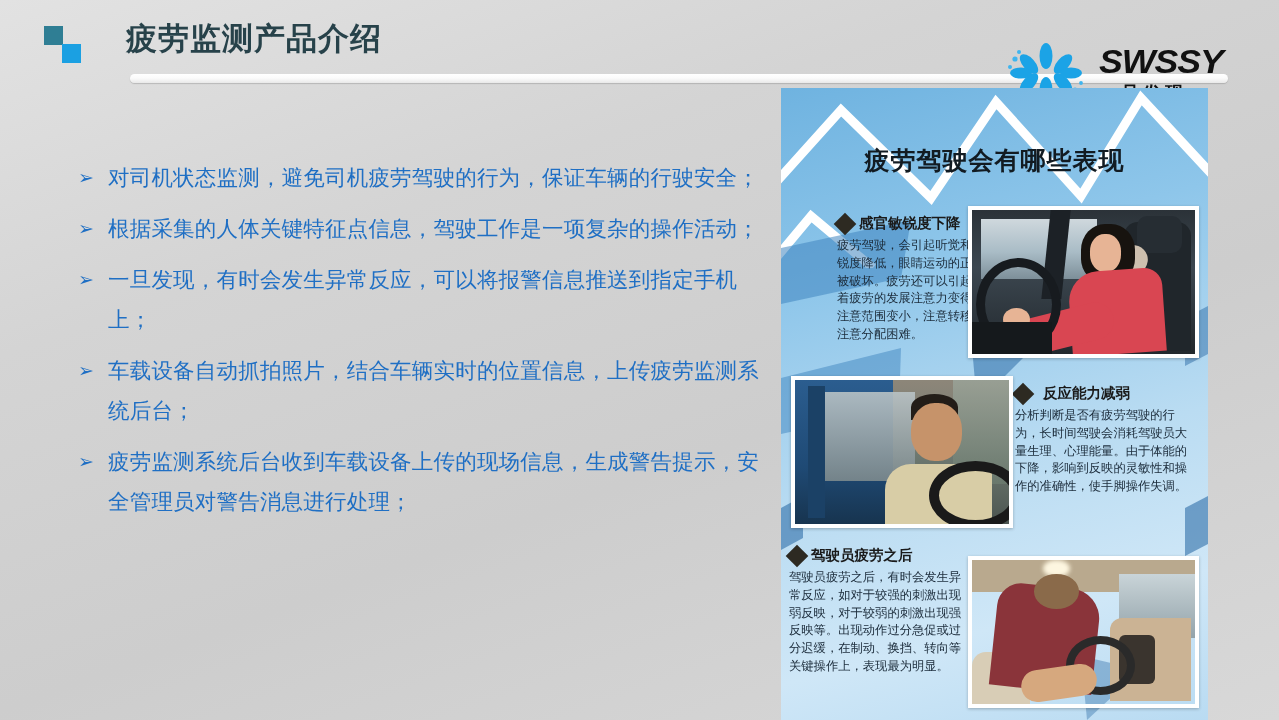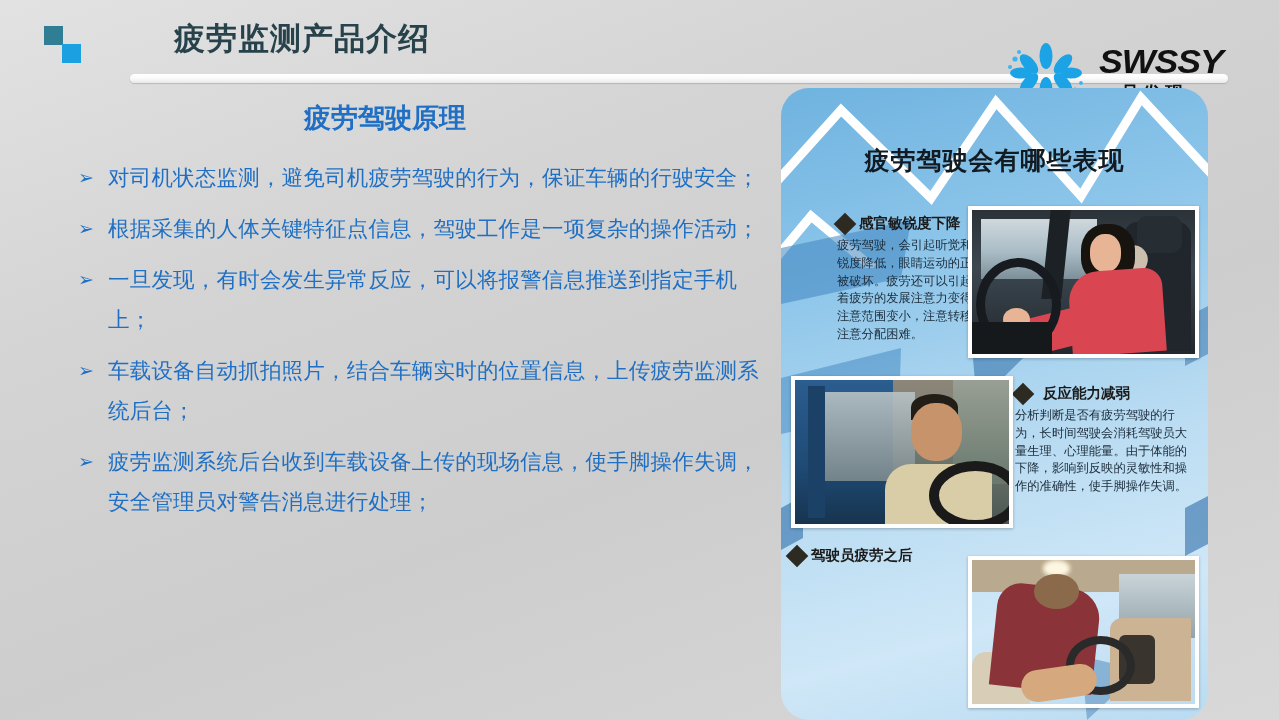--- a/index.html
+++ b/index.html
@@ -44,21 +44,20 @@
   }
   .hdr-title {
     position: absolute;
     left: 126px;
     top: 18px;
     font-size: 31px;
     font-weight: bold;
     color: #27424a;
     letter-spacing: 1px;
     white-space: nowrap;
-    margin-left: 48px;
   }
   .hdr-divider {
     position: absolute;
     left: 130px;
     top: 74px;
     width: 1098px;
     height: 9px;
     background: linear-gradient(180deg, #ffffff 0%, #fbfbfb 45%, #e9e9e9 100%);
     border-radius: 5px;
     box-shadow: 0 1px 1px rgba(120,120,120,0.35);
@@ -142,21 +141,20 @@
 
   
   .info-panel {
     position: absolute;
     left: 781px;
     top: 88px;
     width: 427px;
     height: 632px;
     overflow: hidden;
     background: linear-gradient(165deg, #6fb3e0 0%, #8ec6ea 28%, #badcf2 58%, #cfe7f7 80%, #b9dbf2 100%);
-    border-radius: 28px;
   }
   .info-panel .deco {
     position: absolute;
     pointer-events: none;
   }
   .panel-title {
     position: absolute;
     left: 0;
     top: 56px;
     width: 427px;
@@ -289,42 +287,41 @@
           </g>
         </svg>
       </div>
       <div class="logo-text">
         <div class="logo-word">SWSSY</div>
         <div class="logo-sub">一旦发现</div>
       </div>
     </div>
   </div>
 
-  <div class="content-title">疲劳驾驶原理</div>
 
   <div class="bullets">
     <div class="bullet">
       <span class="bullet-marker">➢</span>
       <span class="bullet-text">对司机状态监测，避免司机疲劳驾驶的行为，保证车辆的行驶安全；</span>
     </div>
     <div class="bullet">
       <span class="bullet-marker">➢</span>
       <span class="bullet-text">根据采集的人体关键特征点信息，驾驶工作是一项复杂的操作活动；</span>
     </div>
     <div class="bullet">
       <span class="bullet-marker">➢</span>
       <span class="bullet-text">一旦发现，有时会发生异常反应，可以将报警信息推送到指定手机上；</span>
     </div>
     <div class="bullet">
       <span class="bullet-marker">➢</span>
       <span class="bullet-text">车载设备自动抓拍照片，结合车辆实时的位置信息，上传疲劳监测系统后台；</span>
     </div>
     <div class="bullet">
       <span class="bullet-marker">➢</span>
-      <span class="bullet-text">疲劳监测系统后台收到车载设备上传的现场信息，使手脚操作失调，安全管理员对警告消息进行处理；</span>
+      <span class="bullet-text">疲劳监测系统后台收到车载设备上传的现场信息，生成警告提示，安全管理员对警告消息进行处理；</span>
     </div>
   </div>
 
   <div class="info-panel">
 
     <svg class="deco" style="left:0;top:0;width:427px;height:180px;" viewBox="0 0 427 180">
       <polyline points="-10,100 60,22 150,110 215,14 300,108 360,10 440,96" fill="none" stroke="#ffffff" stroke-width="9"></polyline>
       <polyline points="-10,176 30,128 92,180" fill="none" stroke="#ffffff" stroke-width="9"></polyline>
     </svg>
 
@@ -386,20 +383,21 @@
           <div class="ph2-shirt"></div>
           <div class="ph2-wheel"></div>
       </div>
     </div>
 
     <div class="sec" style="left:8px; top:458px;">
       <div class="sec-head">
         <span class="diamond"></span>
         <span class="sec-title">驾驶员疲劳之后</span>
       </div>
+      <div class="sec-body">驾驶员疲劳之后，有时会发生异常反应，如对于较强的刺激出现弱反映，对于较弱的刺激出现强反映等。出现动作过分急促或过分迟缓，在制动、换挡、转向等关键操作上，表现最为明显。</div>
     </div>
 
     <div class="photo" style="left:187px; top:468px; width:231px; height:152px;">
       <div class="ph-inner">
         <div class="ph3-bg"></div>
           <div class="ph3-roof"></div>
           <div class="ph3-light"></div>
         <div class="ph3-window"></div>
           <div class="ph3-dash"></div>
           <div class="ph3-console"></div>

